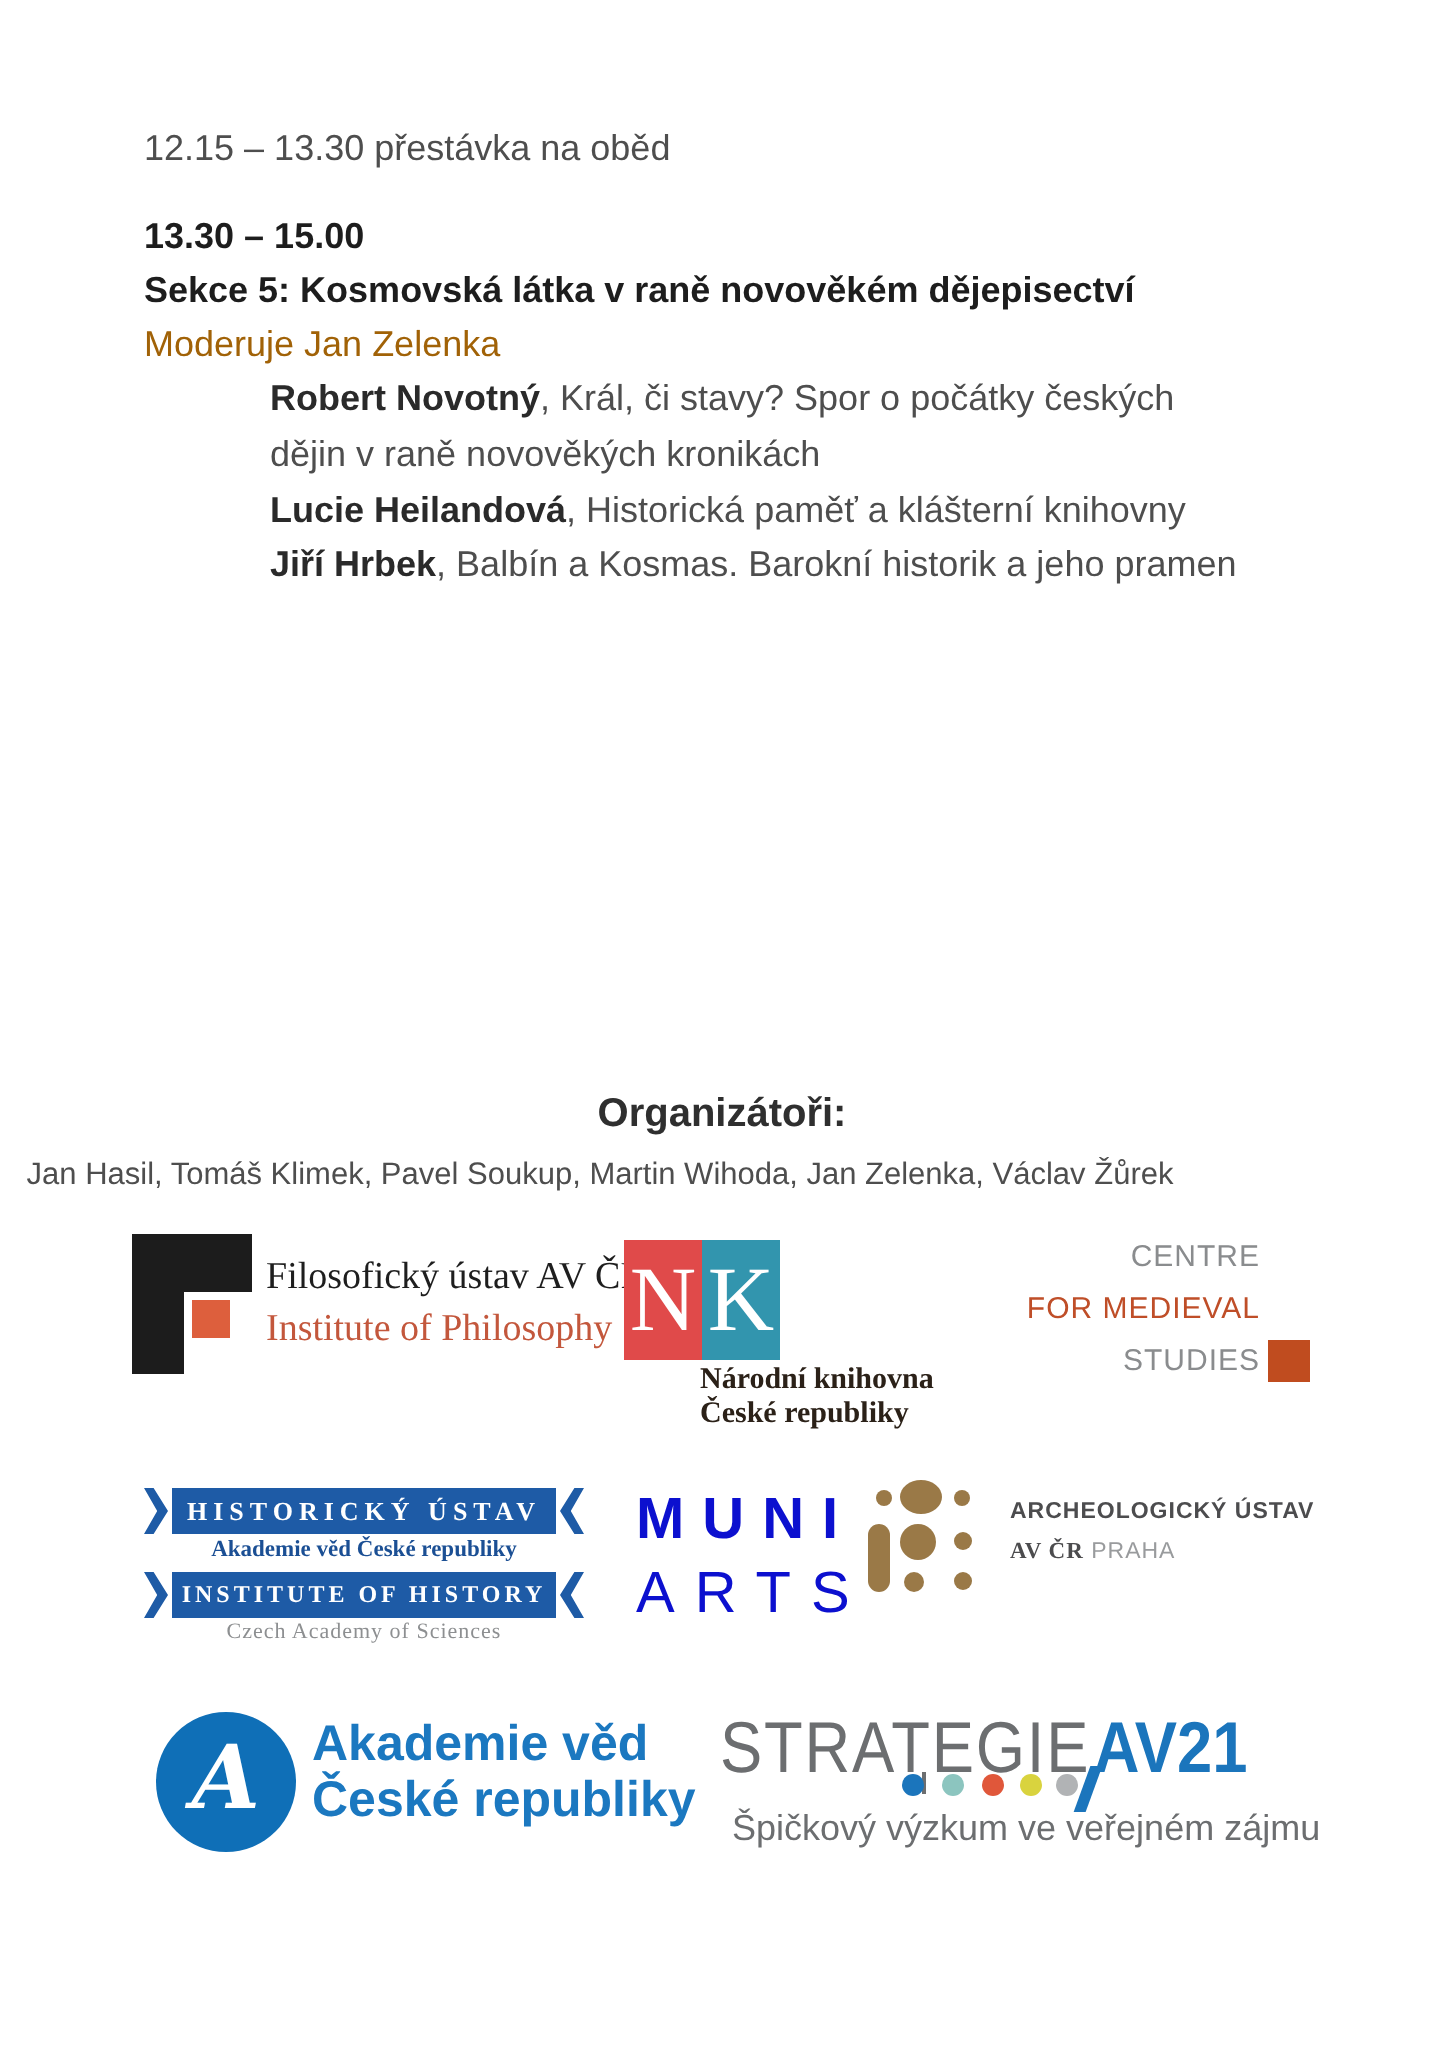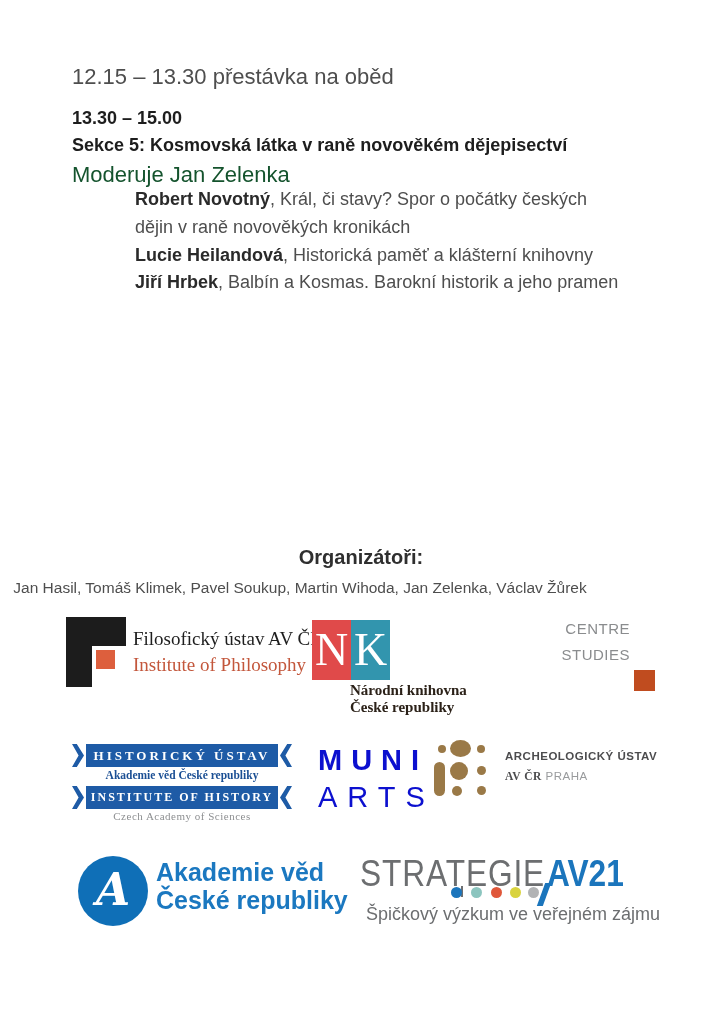--- a/index.html
+++ b/index.html
@@ -3,21 +3,21 @@
 <meta charset="utf-8">
 <style>
   html,body{margin:0;padding:0;background:#ffffff;}
   .page{
     position:relative;width:722px;height:1024px;background:#ffffff;overflow:hidden;
     font-family:"Liberation Sans",sans-serif;
   }
   .abs{position:absolute;white-space:nowrap;}
 
   
-  .body-reg{font-size:22px;color:#4e4e4e;}
+  .body-reg{font-size:18px;color:#4e4e4e;}
   .body-bold{font-size:18px;font-weight:700;color:#1d1d1d;}
   .talk .speaker{font-weight:700;color:#2a2a2a;}
   .talk .rest{color:#4e4e4e;}
   .talk{font-size:18px;}
 
   
   .org-heading{left:0;width:722px;text-align:center;font-size:20px;font-weight:700;color:#2f2f2f;}
   .org-names{left:0;width:600px;text-align:center;font-size:15.5px;color:#4e4e4e;}
 
   
@@ -87,21 +87,21 @@
 <body>
 
 <div class="page">
 
   <div class="abs body-reg" style="left:72px;top:64px">12.15 – 13.30 přestávka na oběd</div>
 
   <div class="abs body-bold" style="left:72px;top:108px">13.30 – 15.00</div>
 
   <div class="abs body-bold" style="left:72px;top:135px">Sekce 5: Kosmovská látka v raně novověkém dějepisectví</div>
 
-  <div class="abs body-reg" style="left:72px;top:162px;color:#14532d">Moderuje Jan Zelenka</div>
+  <div class="abs body-reg" style="left:72px;top:162px;color:#a16207">Moderuje Jan Zelenka</div>
 
   <div class="abs talk" style="left:135px;top:217px">
     <span class="rest">dějin v raně novověkých kronikách</span>
   </div>
   <div class="abs talk" style="left:135px;top:189px">
     <span class="speaker">Robert Novotný</span><span class="rest">, Král, či stavy? Spor o počátky českých</span>
   </div>
   <div class="abs talk" style="left:135px;top:245px">
     <span class="speaker">Lucie Heilandová</span><span class="rest">, Historická paměť a klášterní knihovny</span>
   </div>
@@ -123,20 +123,21 @@
 
   <div>
     <div class="abs nk-red">N</div>
     <div class="abs nk-teal">K</div>
     <div class="abs nk-l1">Národní knihovna</div>
     <div class="abs nk-l2">České republiky</div>
   </div>
 
   <div class="abs cms">
     <div>CENTRE</div>
+    <div class="mid">FOR MEDIEVAL</div>
     <div>STUDIES</div>
   </div>
   <div class="abs cms-square"></div>
 
   <div>
     <div class="abs chev chev-l" style="left:72px;top:744px"></div>
     <div class="abs rib-bar rib1">HISTORICKÝ ÚSTAV</div>
     <div class="abs chev chev-r" style="left:280px;top:744px"></div>
     <div class="abs hist-sub1">Akademie věd České republiky</div>
     <div class="abs chev chev-l" style="left:72px;top:786px"></div>

